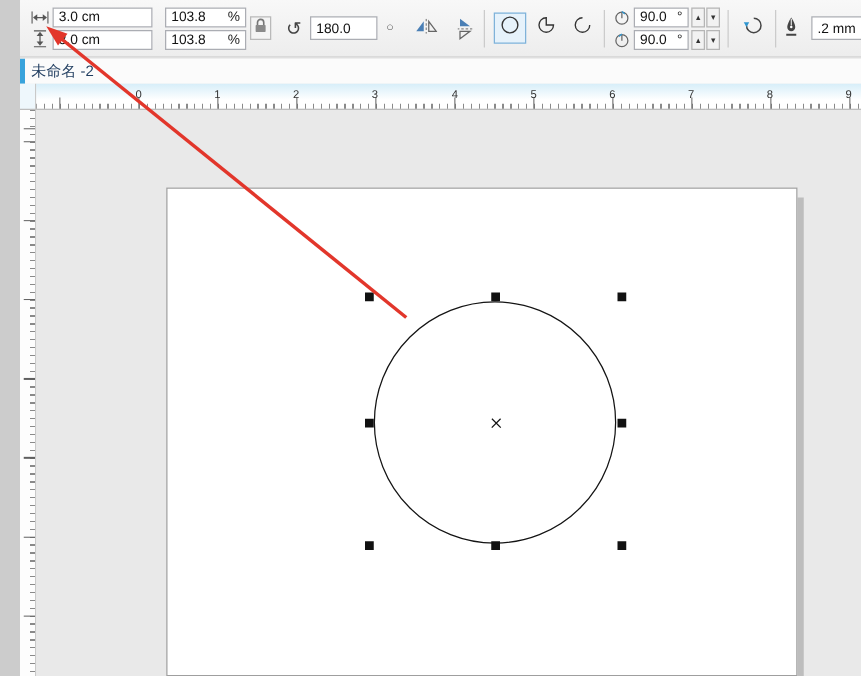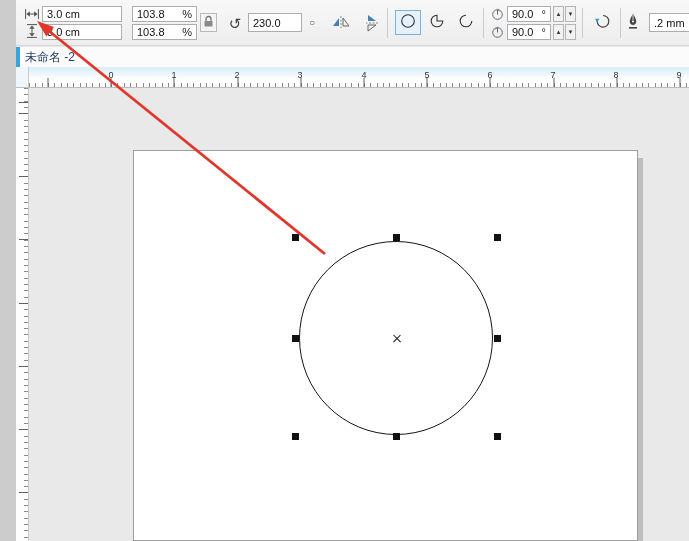--- a/index.html
+++ b/index.html
@@ -110,21 +110,21 @@
       <span class="iconless">
         <svg viewBox="0 0 11 13" width="11" height="13">
           <path d="M3 6V4a2.5 2.5 0 0 1 5 0v2" fill="none" stroke="#777" stroke-width="1.3"></path>
           <rect x="1.5" y="6" width="8" height="5.5" rx="0.6" fill="#8a8a8a"></rect>
         </svg>
       </span>
     </div>
 
     <span class="icon rot-glyph" style="left:210px;top:13px;width:18px;height:20px">↺</span>
     <div class="fld" style="left:232px;top:13px;width:54px;height:19px">
-      <span>230.0</span>
+      <span>180.0</span>
     </div>
     <span class="icon deg-circle" style="left:290px;top:16px;width:12px;height:14px">○</span>
 
     <div class="btn" style="left:312px;top:12px;width:25px;height:22px">
       <span>
         <svg viewBox="0 0 18 12" width="18" height="12">
           <line x1="9" y1="0" x2="9" y2="12" stroke="#888" stroke-dasharray="2 1.5"></line>
           <path d="M7 2v8H1z" fill="#4a7fb5"></path>
           <path d="M11 2v8h6z" fill="none" stroke="#666"></path>
         </svg>

